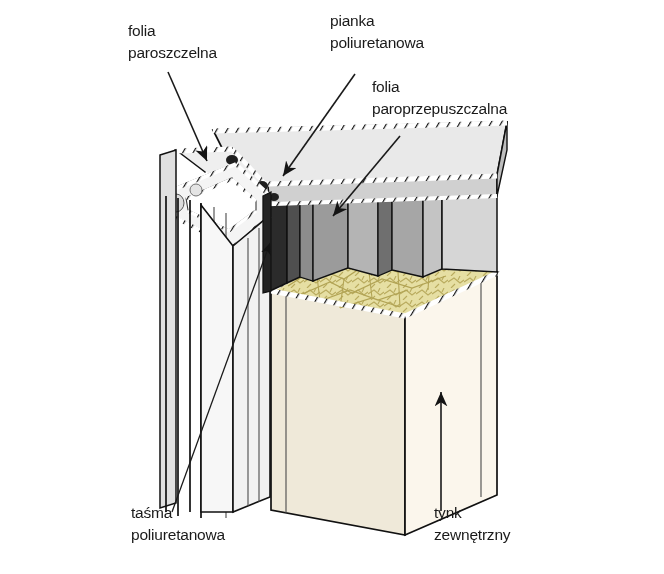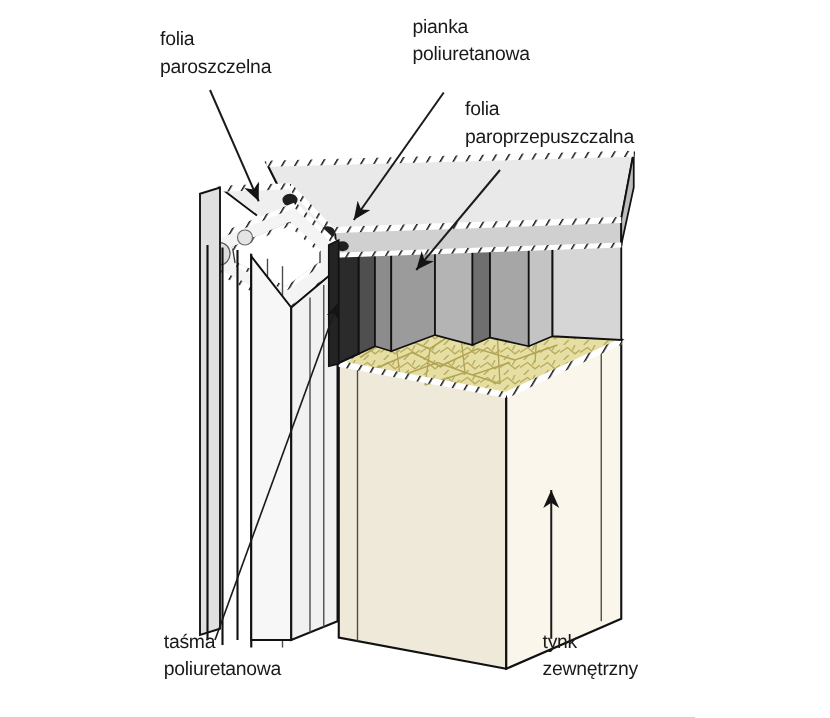--- a/index.html
+++ b/index.html
@@ -14,21 +14,21 @@
     font-family: "Liberation Sans", sans-serif;
     position: relative;
     overflow: hidden;
   }
   #figure-root {
     position: absolute;
     left: 0;
     top: 0;
     width: 556px;
     height: 574px;
-    background: #0ea5e9;
+    background: #0369a1;
   }
   svg#diagram {
     display: block;
     width: 664px;
     height: 574px;
   }
   .lbl {
     font-family: "Liberation Sans", sans-serif;
     font-size: 15.5px;
     fill: #1a1a1a;

